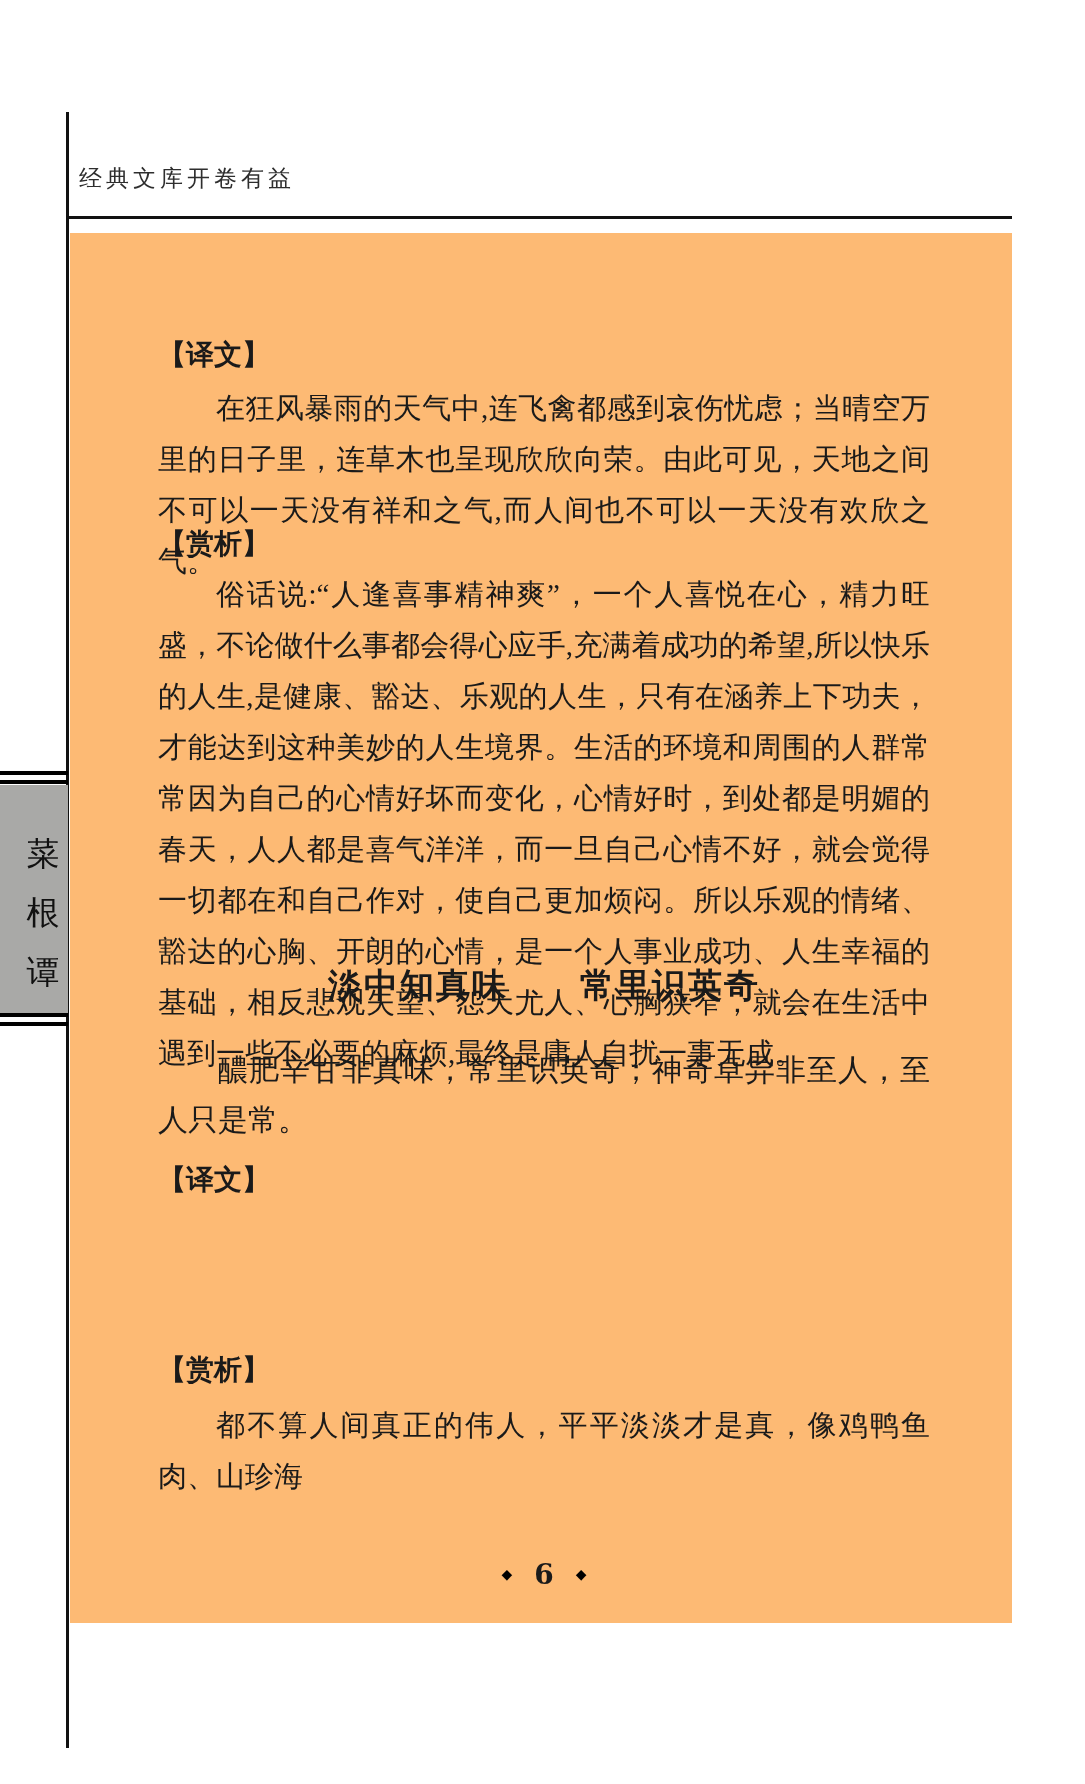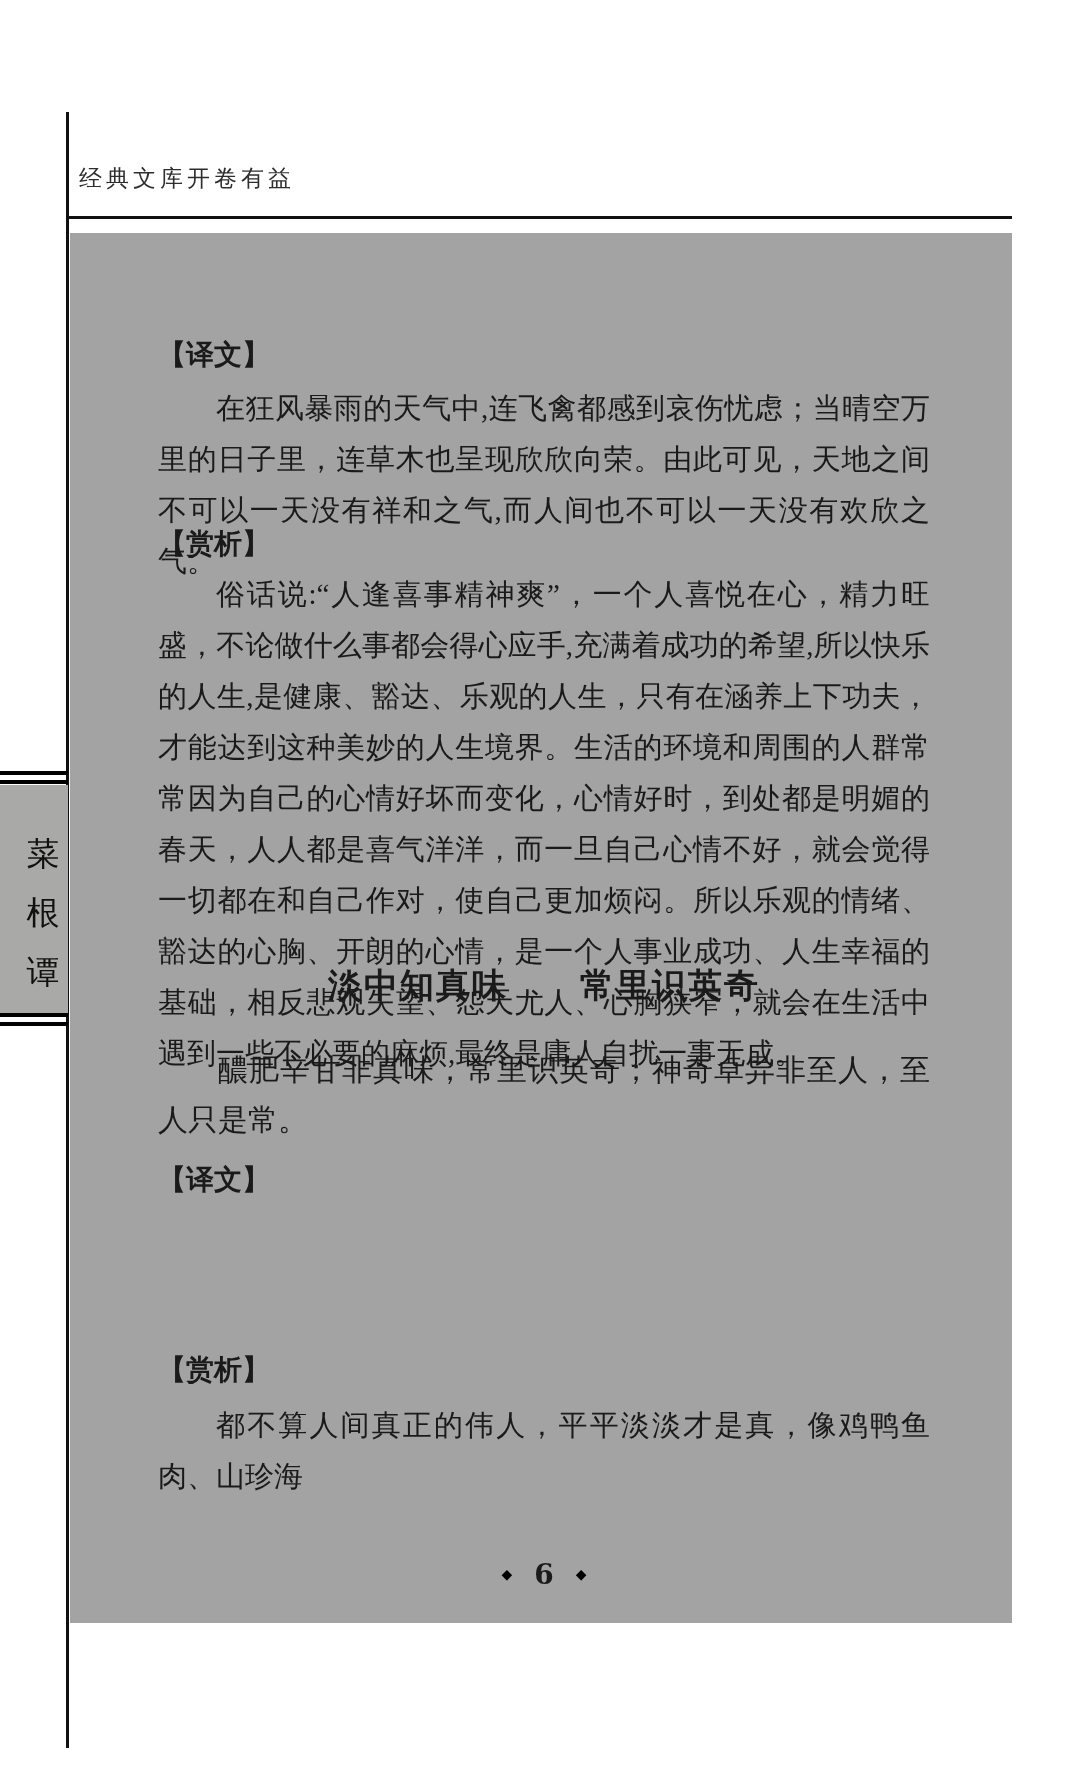--- a/index.html
+++ b/index.html
@@ -11,21 +11,21 @@
   
   .vline { position:absolute; left:66px; top:112px; width:3px; height:1636px; background:#111; }
   
   .running-header {
     position:absolute; left:79px; top:163px; font-size:23px; letter-spacing:4px; color:#2e2e2e;
     font-family:"Liberation Serif", serif;
   }
   .header-rule { position:absolute; left:66px; top:216px; width:946px; height:3px; background:#111; }
   
   .panel {
-    position:absolute; left:70px; top:233px; width:942px; height:1390px; background:#a3a3a3;
+    position:absolute; left:70px; top:233px; width:942px; height:1390px; background:#fdba74;
   }
   .panel > * { position:absolute; left:88px; width:772px; }
   .sec-label { font-size:28px; font-weight:bold; line-height:1.1; }
   .lbl-1 { top:107px; }
   .lbl-2 { top:296px; }
   .lbl-3 { top:932px; }
   .lbl-4 { top:1122px; }
   .body-para {
     font-size:29px; line-height:51px; text-align:justify; text-indent:2em;
     font-family:"Liberation Serif", serif;

